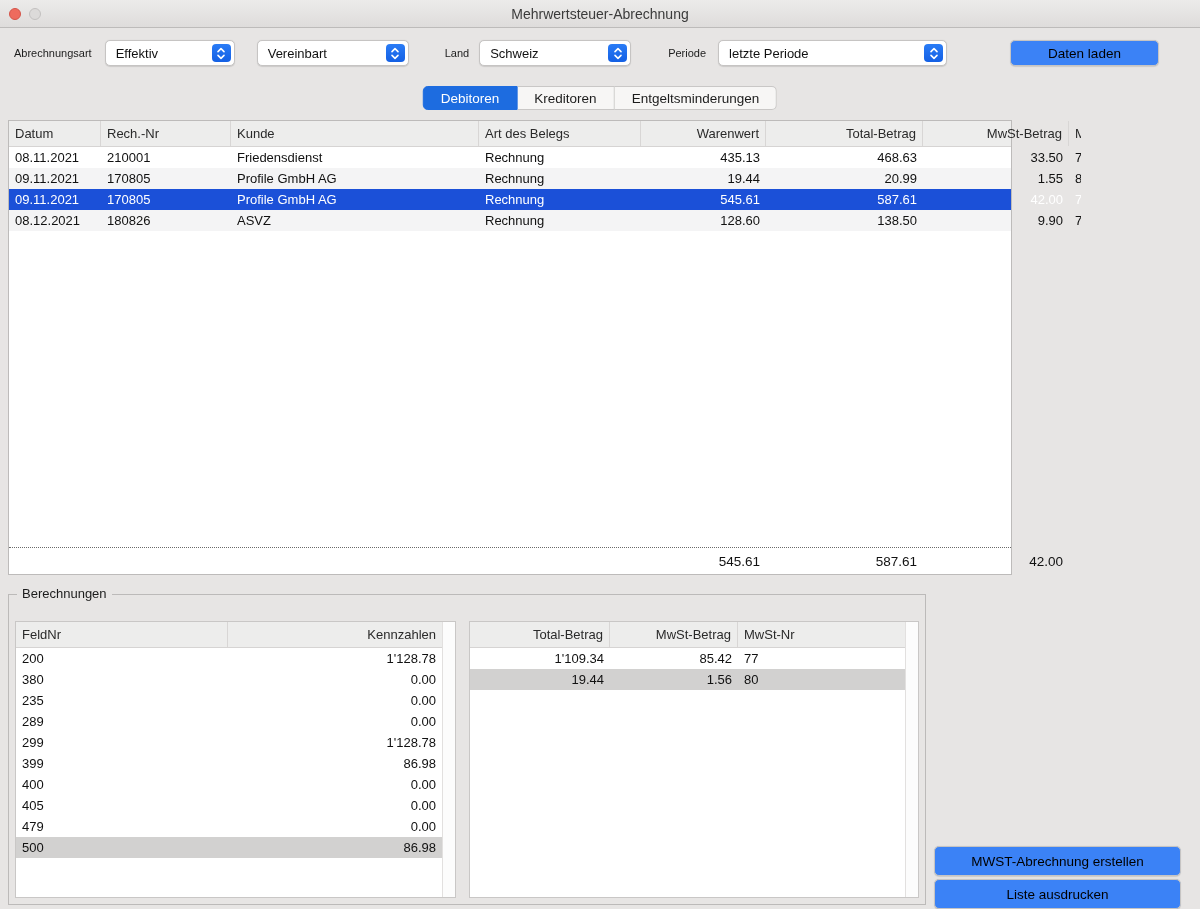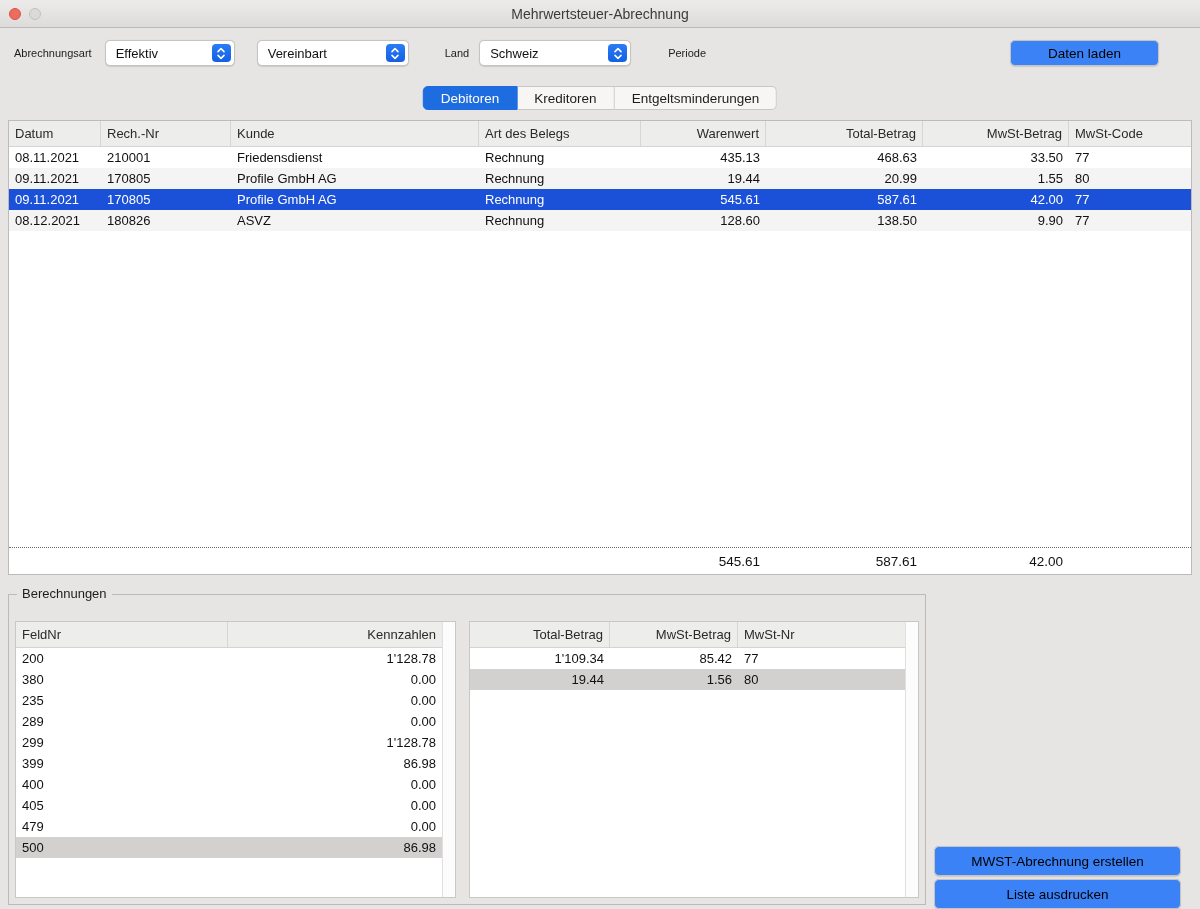--- a/index.html
+++ b/index.html
@@ -83,21 +83,21 @@
   .trow.sel-blue { background:var(--selection-blue) !important; color:#fff; }
   .trow.sel-gray { background:var(--selected-gray) !important; }
   .tfill { flex:1; background:#fff; }
 
   .main-cols { grid-template-columns:92px 130px 248px 162px 125px 157px 146px 1fr; }
   .feld-cols { grid-template-columns:212px 1fr; }
   .mwst-cols { grid-template-columns:140px 128px 1fr; }
 
   
   .maintable {
-    position:absolute; top:120px; left:8px; width:1184px; height:455px;
+    position:absolute; top:120px; left:8px; width:1004px; height:455px;
     background:#fff; border:1px solid #bdbbba;
     display:flex; flex-direction:column;
   }
   .tgrid { display:flex; flex-direction:column; }
   .totals-row {
     height:27px; border-top:1px dotted #6a6a6a; background:#fff;
     font-size:13.5px; align-items:center;
   }
 
   
@@ -166,20 +166,29 @@
       <span class="stepper">
         <svg width="10" height="13" viewBox="0 0 10 13">
             <path d="M2 4.6 L5 1.7 L8 4.6" stroke="#fff" stroke-width="1.6" fill="none" stroke-linecap="round" stroke-linejoin="round"></path>
             <path d="M2 8.4 L5 11.3 L8 8.4" stroke="#fff" stroke-width="1.6" fill="none" stroke-linecap="round" stroke-linejoin="round"></path>
           </svg>
       </span>
     </div>
 
     <span class="lbl" style="margin-left:37px">Periode</span>
 
+    <div class="popup" style="margin-left:12px; width:229px">
+      <span>letzte Periode</span>
+      <span class="stepper">
+        <svg width="10" height="13" viewBox="0 0 10 13">
+            <path d="M2 4.6 L5 1.7 L8 4.6" stroke="#fff" stroke-width="1.6" fill="none" stroke-linecap="round" stroke-linejoin="round"></path>
+            <path d="M2 8.4 L5 11.3 L8 8.4" stroke="#fff" stroke-width="1.6" fill="none" stroke-linecap="round" stroke-linejoin="round"></path>
+          </svg>
+      </span>
+    </div>
 
     <button class="push-btn" style="margin-left:auto; margin-right:41px; width:149px">Daten laden</button>
   </div>
 
   <div class="tabs">
     <div class="tab first active">Debitoren</div>
     <div class="tab">Kreditoren</div>
     <div class="tab last">Entgeltsminderungen</div>
   </div>
 

